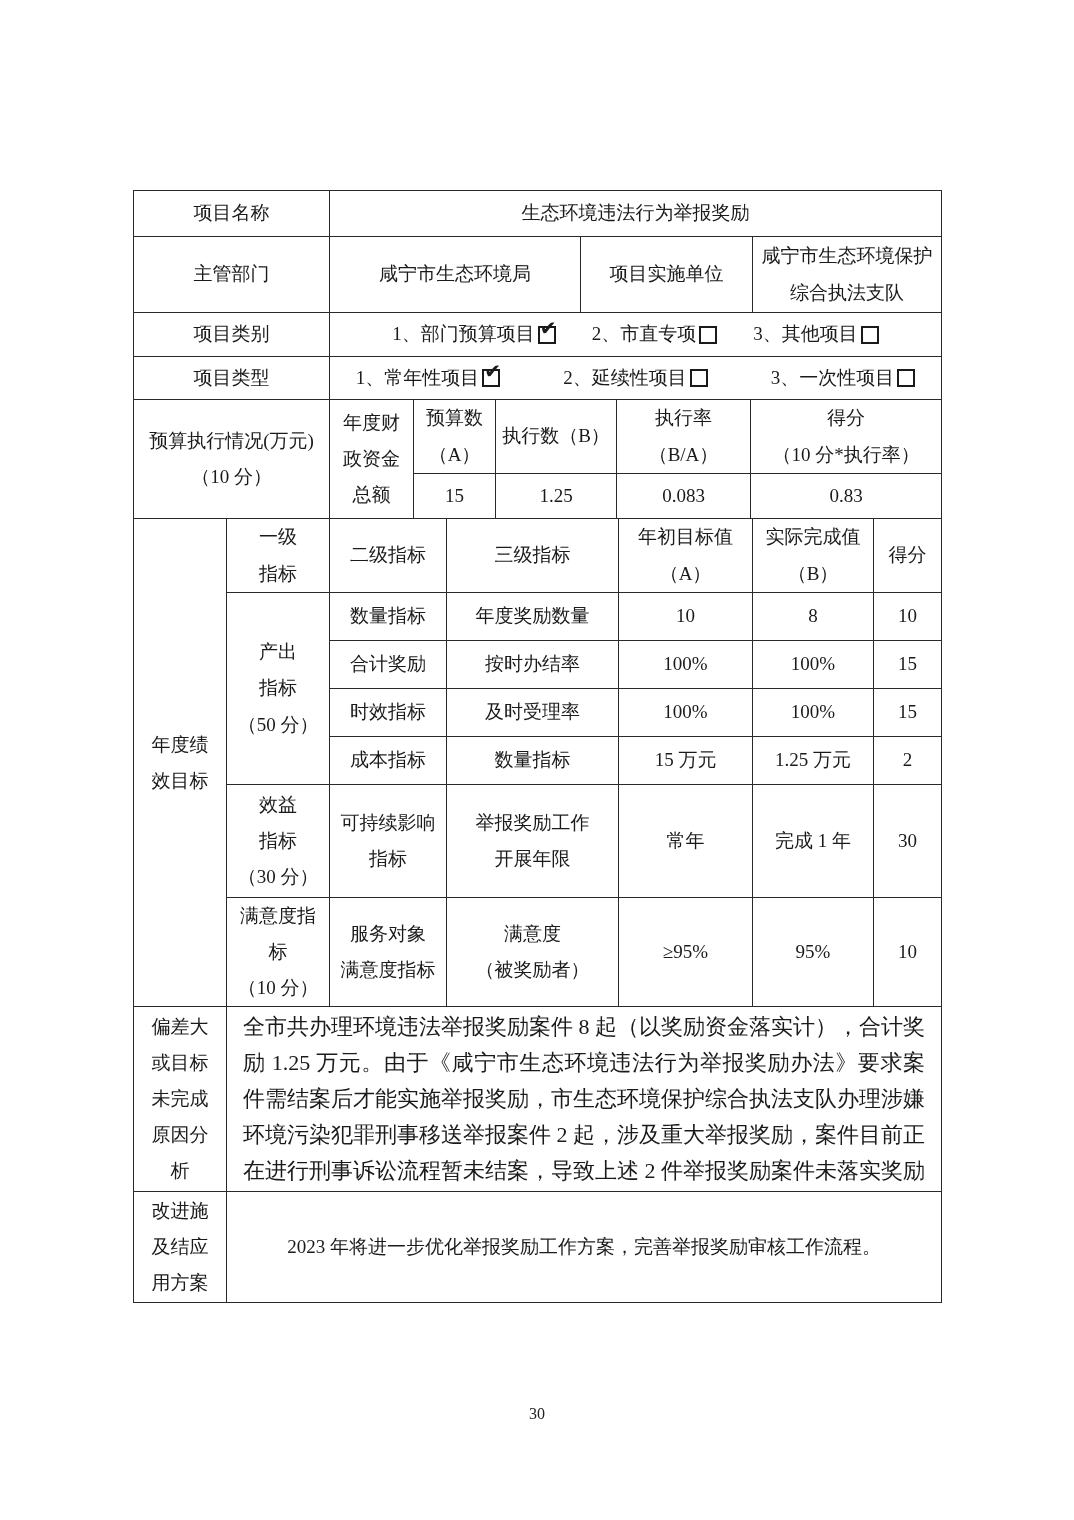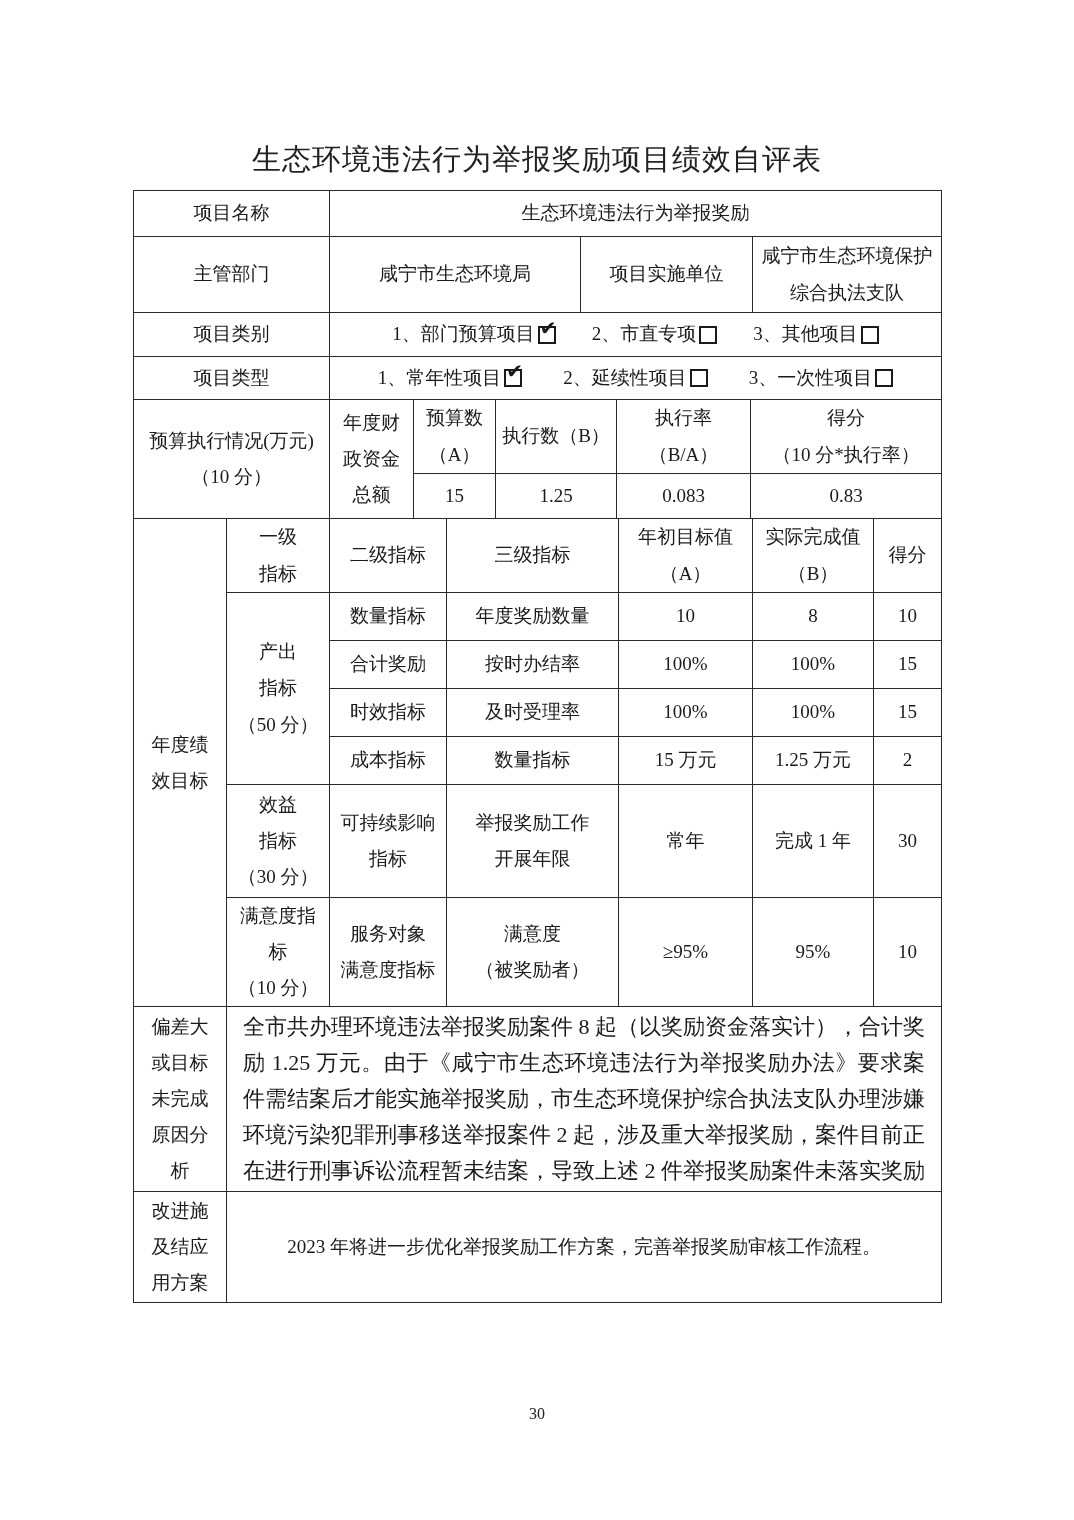--- a/index.html
+++ b/index.html
@@ -44,21 +44,21 @@
   tr.h42>td{height:42px;} tr.h73>td{height:73px;} tr.h44>td{height:44px;}
   tr.h47>td{height:47px;} tr.h112>td{height:112px;} tr.h104>td{height:104px;}
   tr.h41>td{height:41px;} tr.h183>td{height:183px;} tr.h110>td{height:110px;}
   .opts{
     display:flex;
     justify-content:center;
     align-items:center;
     text-align:right;
   }
   .opts.g36{gap:36px;}
-  .opts.g48{gap:41px;}
+  .opts.g48{gap:63px;}
   .opt{display:flex;align-items:center;}
   .cb{
     position:relative;
     display:inline-block;
     width:14px;height:14px;
     border:2px solid #1a1a1a;
     margin-left:3px;
     flex:0 0 auto;
   }
   .cb .mark{
@@ -82,21 +82,20 @@
     text-align:center;
     font-size:16px;
     color:#222;
   }
 </style>
 </head>
 <body>
 
 <div class="page">
 
-  <div class="doc-title">生态环境违法行为举报奖励项目绩效自评表</div>
 
   <div class="tables">
 
     <table class="tbl">
       <colgroup>
           <col style="width:196px">
           <col style="width:251px">
           <col style="width:172px">
           <col style="width:189px">
         </colgroup>

